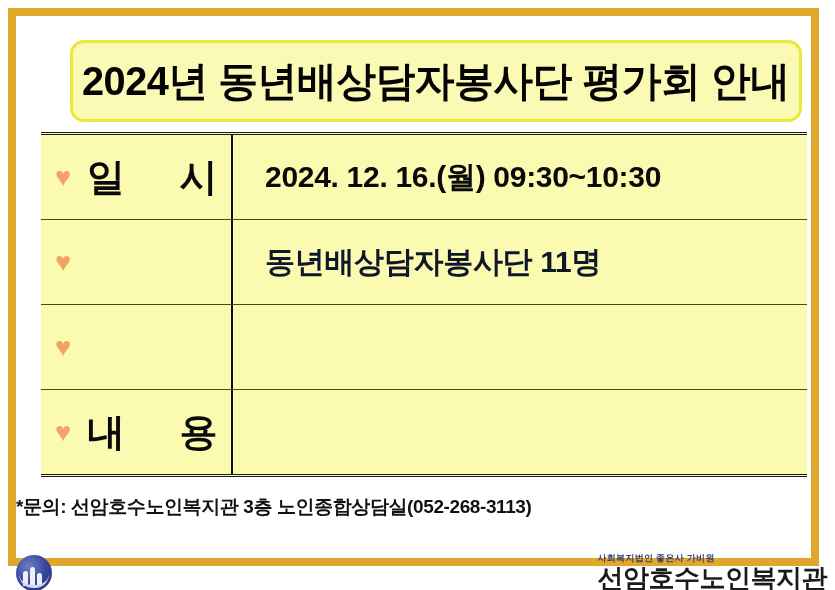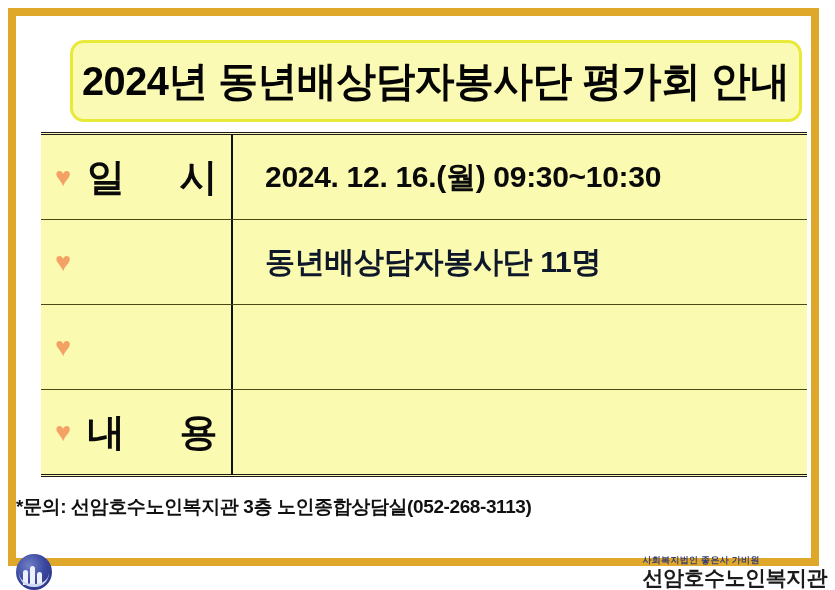--- a/index.html
+++ b/index.html
@@ -177,21 +177,21 @@
   }
   #logo-tagline {
     font-size: 9px;
     font-weight: bold;
     color: #3a3f6e;
     letter-spacing: 0.3px;
     margin-bottom: 2px;
     white-space: nowrap;
   }
   #logo-name {
-    font-size: 21px;
+    font-size: 26px;
     font-weight: bold;
     color: #1b1b1b;
     letter-spacing: -0.5px;
     white-space: nowrap;
   }
 </style>
 </head>
 <body>
 
 <div id="poster">

